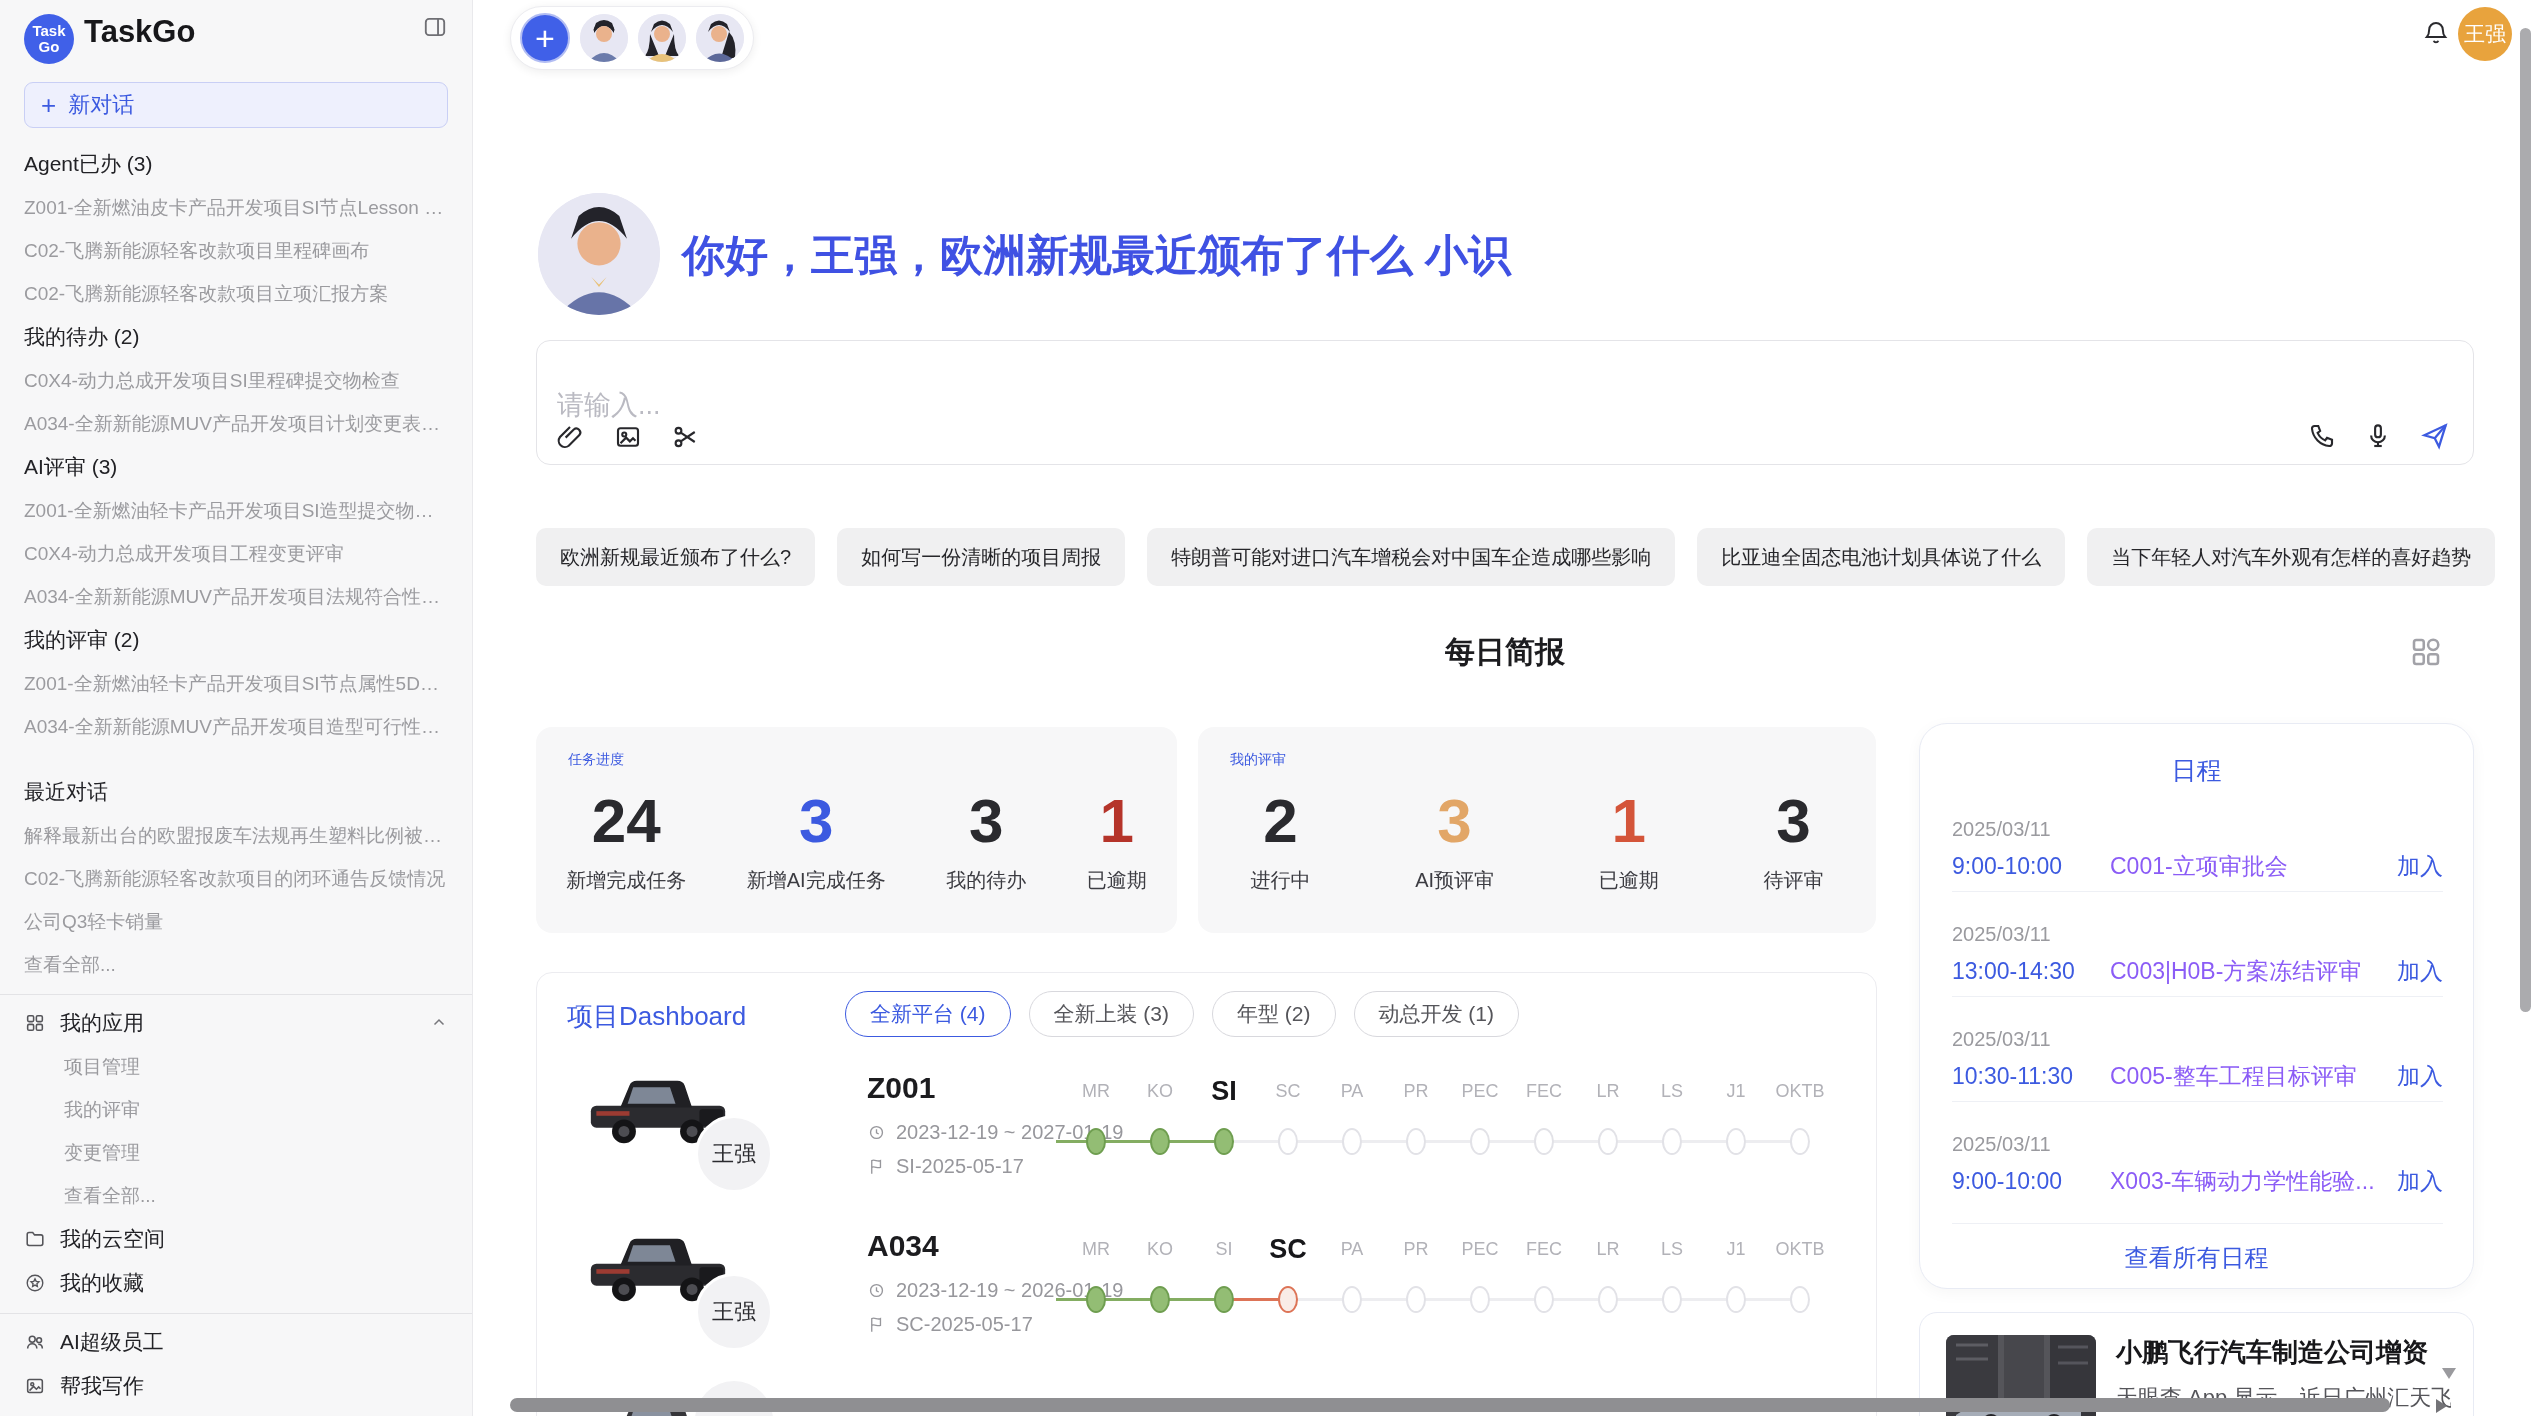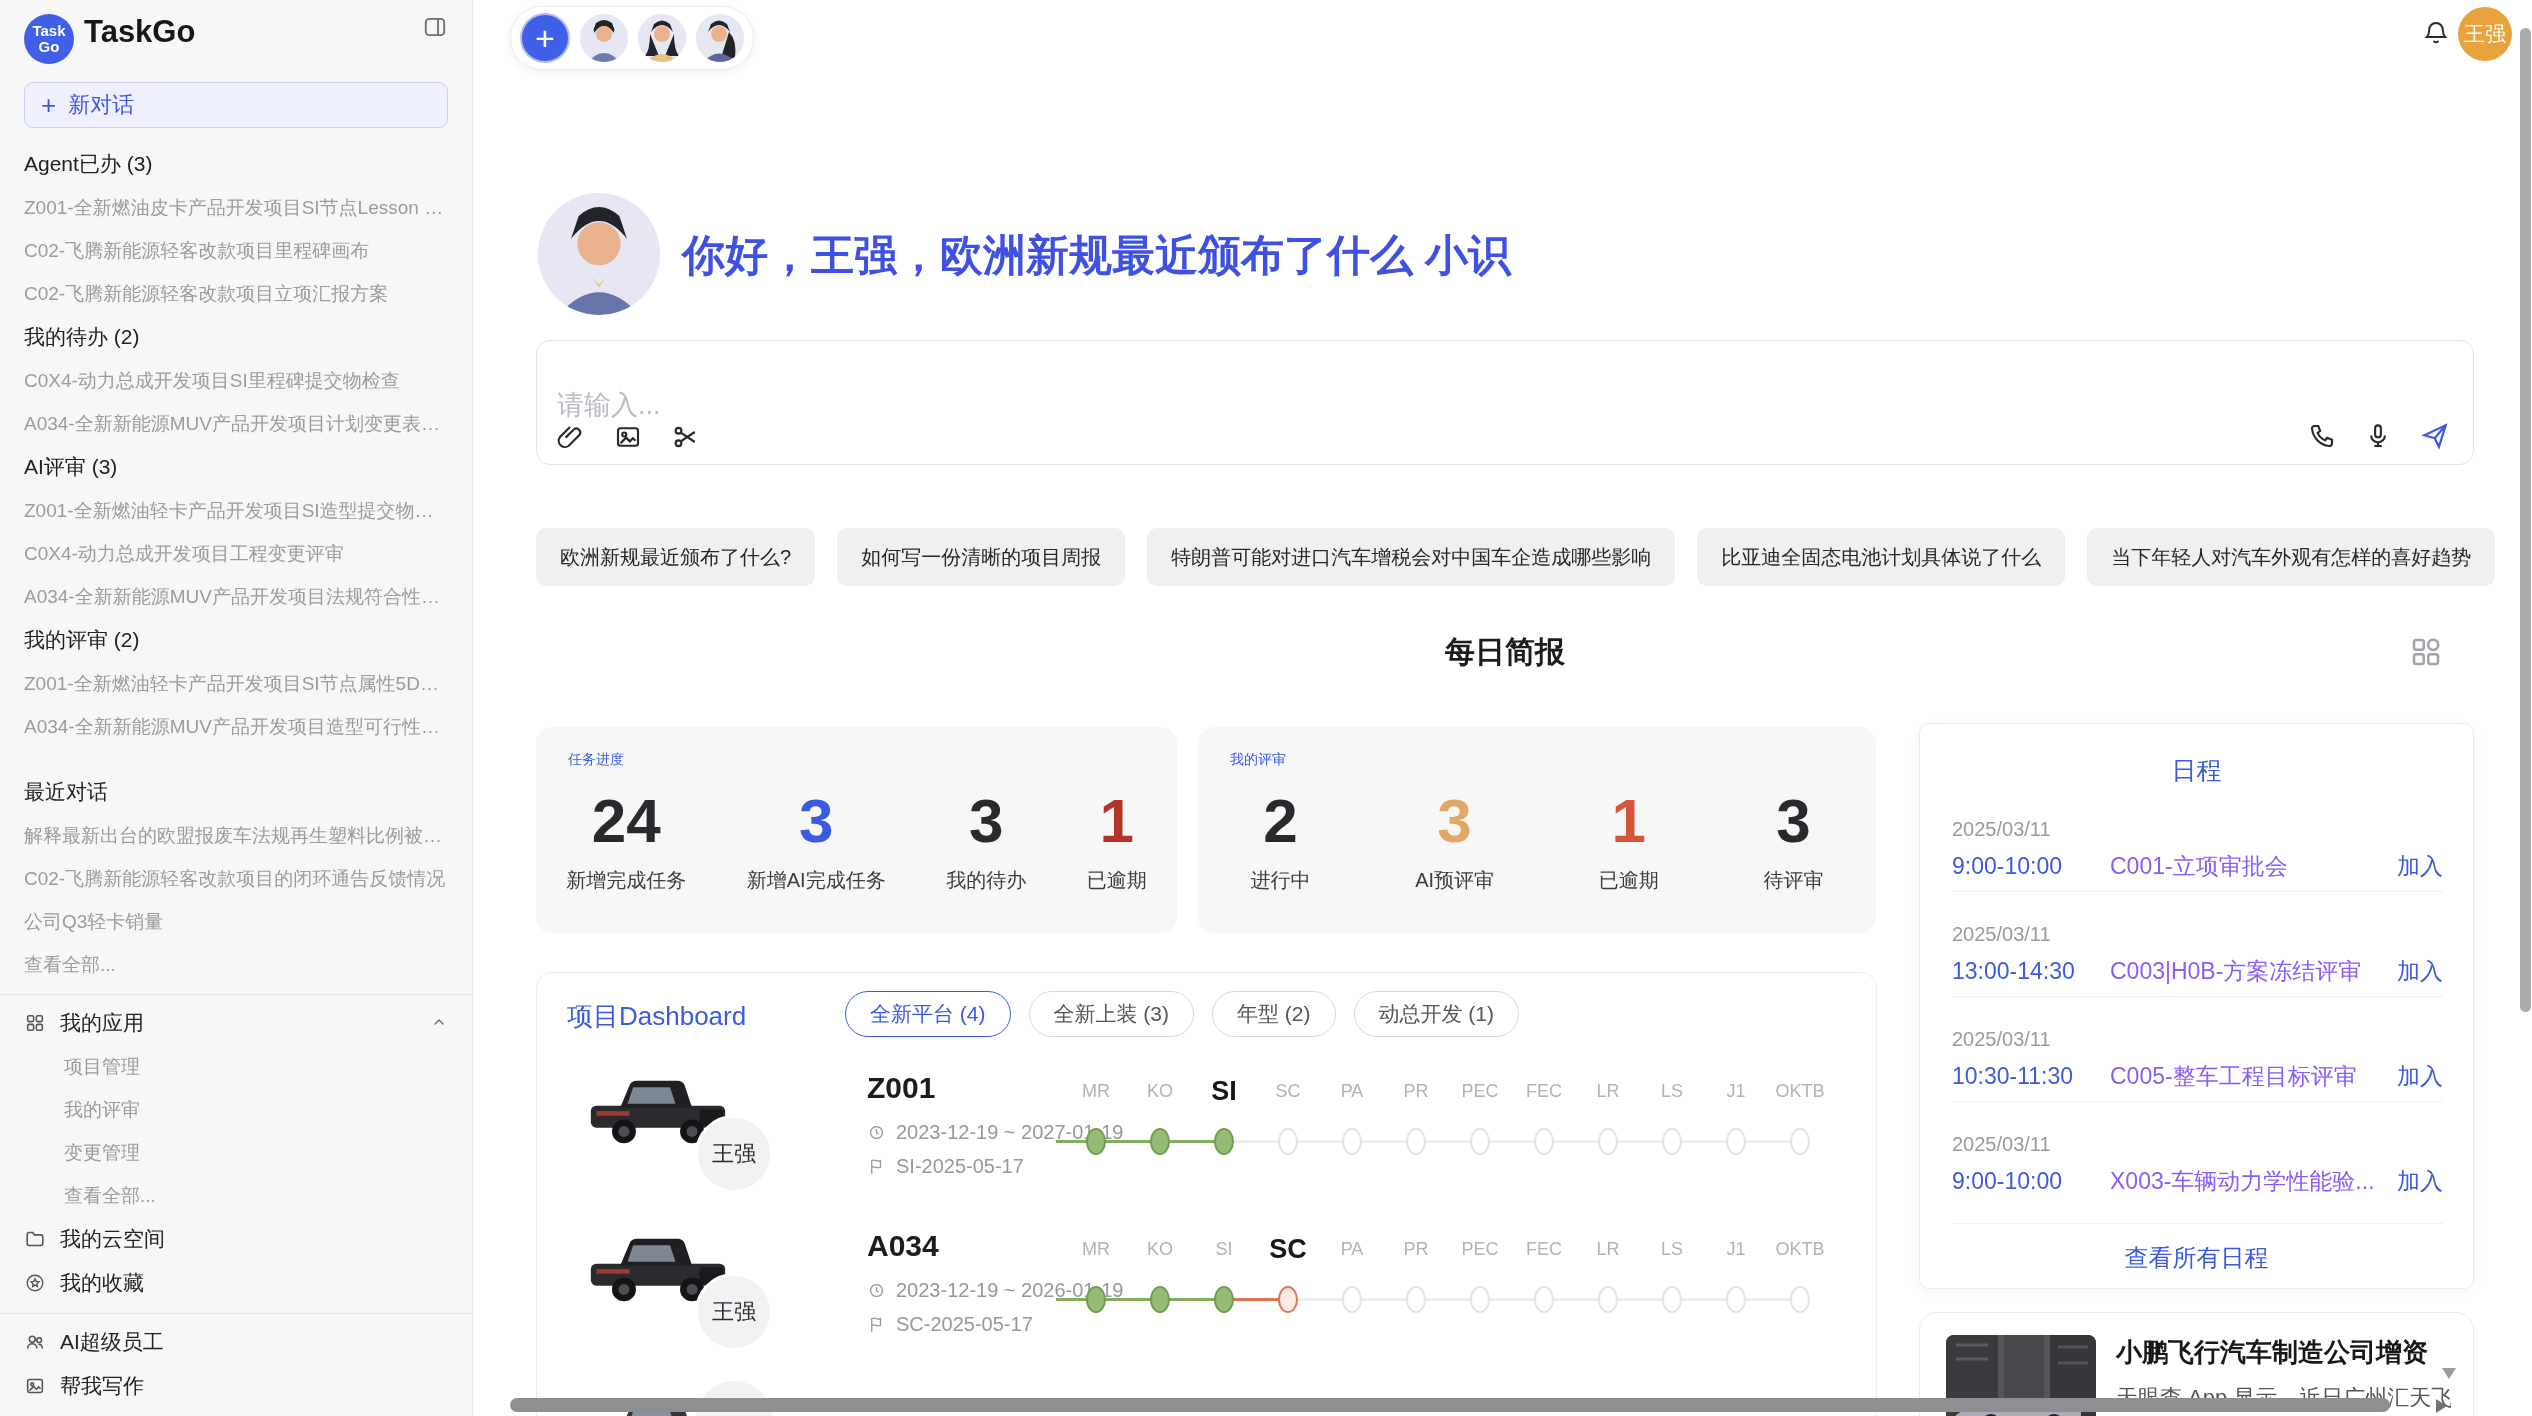--- a/index.html
+++ b/index.html
@@ -60,21 +60,21 @@
   .stat-card{position:absolute;top:727px;height:206px;background:#f7f7f8;border-radius:16px}
   #task-card{left:536px;width:641px}
   #review-card{left:1198px;width:678px}
   .stat-title{position:absolute;left:32px;top:24px;font-size:14px;color:#3c5ae0}
   .stat-row{position:absolute;left:0;right:0;top:60px;display:flex;justify-content:space-around}
   .stat{text-align:center}
   .stat .v{font-size:62px;font-weight:600;line-height:1.1}
   .stat .l{font-size:20px;color:#3c3c42;margin-top:12px}
   
   .schedule-card{position:absolute;left:1919px;top:723px;width:555px;height:566px;background:#fff;
-                 border:1px solid #e8ebf4;border-radius:10px;box-shadow:0 4px 16px rgba(0,0,0,.04);box-sizing:border-box}
+                 border:1px solid #e8ebf4;border-radius:28px;box-shadow:0 4px 16px rgba(0,0,0,.04);box-sizing:border-box}
   .sched-title{position:absolute;left:0;right:0;top:30px;text-align:center;font-size:25px;color:#3c5ae0}
   .sched-item{position:absolute;left:32px;right:30px}
   .sd-date{font-size:20px;color:#9a9a9f}
   .sd-row{display:flex;margin-top:10px;font-size:23px;align-items:center}
   .sd-time{color:#3c5ae0;width:158px;font-weight:500}
   .sd-title{color:#8b5cf6;flex:1}
   .sd-join{color:#3c5ae0;cursor:pointer}
   .sd-sep{position:absolute;left:32px;right:30px;border-top:1px solid #eef0f5}
   .sched-viewall{position:absolute;left:0;right:0;top:518px;text-align:center;font-size:24px;color:#3c5ae0;cursor:pointer}
   

